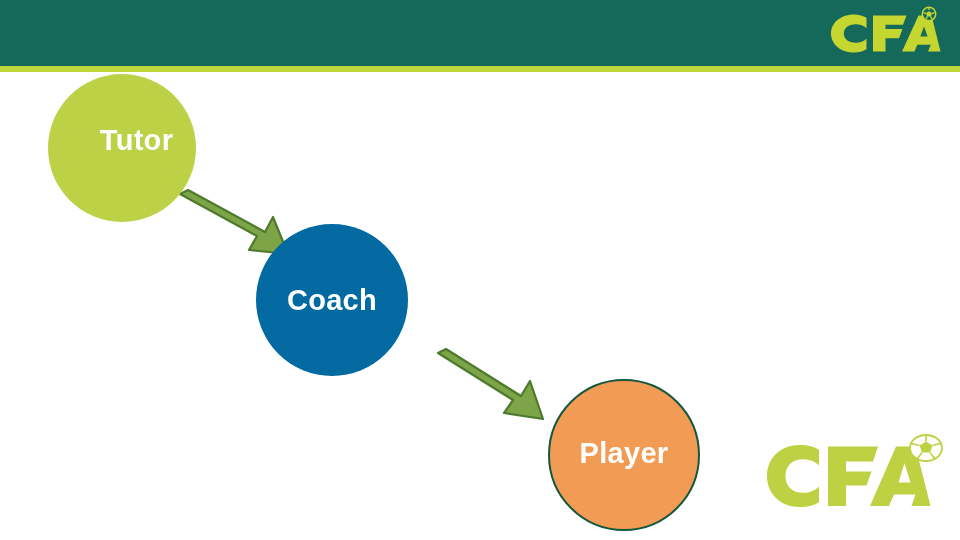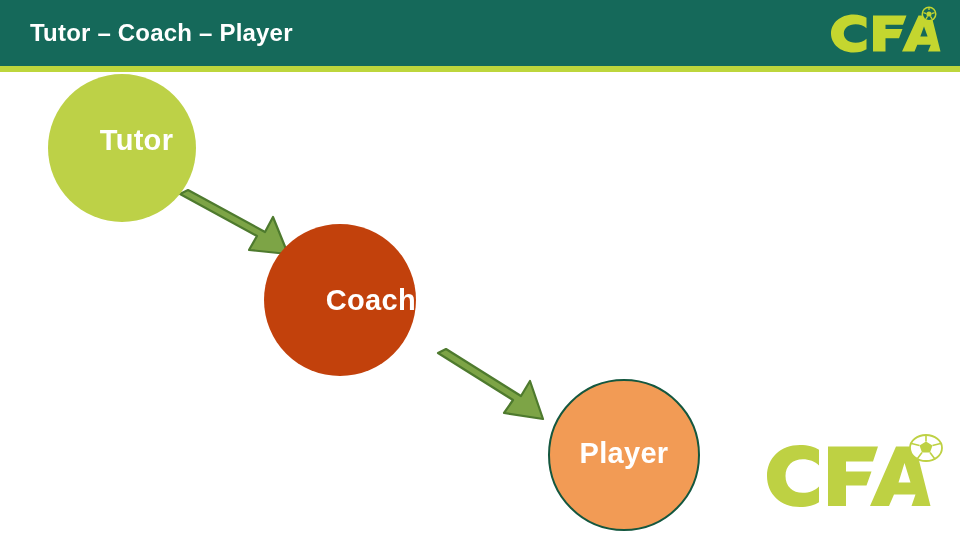--- a/index.html
+++ b/index.html
@@ -89,26 +89,25 @@
     width: 148px;
     height: 148px;
     background: #BDD147;
   }
   .node-tutor .node-label {
     position: relative;
     top: -8px;
     margin-left: 29px;
   }
   .node-coach {
-    left: 264px;
+    left: 256px;
     top: 224px;
     width: 152px;
     height: 152px;
-    background: #c2410c;
-    justify-content: flex-end;
+    background: #0369a1;
   }
   .node-player {
     left: 548px;
     top: 379px;
     width: 152px;
     height: 152px;
     background: #F29B55;
     border: 2px solid #14573F;
   }
   .node-player .node-label {
@@ -126,21 +125,20 @@
     pointer-events: none;
   }
 </style>
 </head>
 <body>
 
 <div class="slide">
 
   <div class="header-bar"></div>
   <div class="header-accent"></div>
-  <div class="slide-title">Tutor – Coach – Player</div>
 
   <div class="logo logo-top">
     <svg width="130" height="58" viewBox="0 0 130 58" xmlns="http://www.w3.org/2000/svg" aria-hidden="true">
       <g fill="#C4D62F">
         <path d="M35.5 10.5 C22 10.5 13 19.5 13 29.5 C13 39.5 22 48.5 35.5 48.5 C41 48.5 45.5 47.2 48.5 45.2 L48.5 34.8 C45.8 37.4 42 38.8 37.6 38.8 C30.6 38.8 25.8 34.9 25.8 29.5 C25.8 24.1 30.6 20.2 37.6 20.2 C42 20.2 45.8 21.6 48.5 24.2 L48.5 13.8 C45.5 11.8 41 10.5 35.5 10.5 Z"></path>
         <path d="M55 11.5 L55 47.5 L67.5 47.5 L67.5 34.2 L81 34.2 L84.5 25 L67.5 25 L67.5 20.8 L85 20.8 L88.5 11.5 Z"></path>
         <path d="M100.5 11.5 L84 47.5 L96.5 47.5 L99.3 40.8 L112.8 40.8 L110 47.5 L122.5 47.5 L113.5 11.5 Z M106 22.5 L109.6 32.5 L102.3 32.5 Z"></path>
       </g>
       <g>
         <circle cx="111" cy="10" r="7.5" fill="#C4D62F"></circle>

